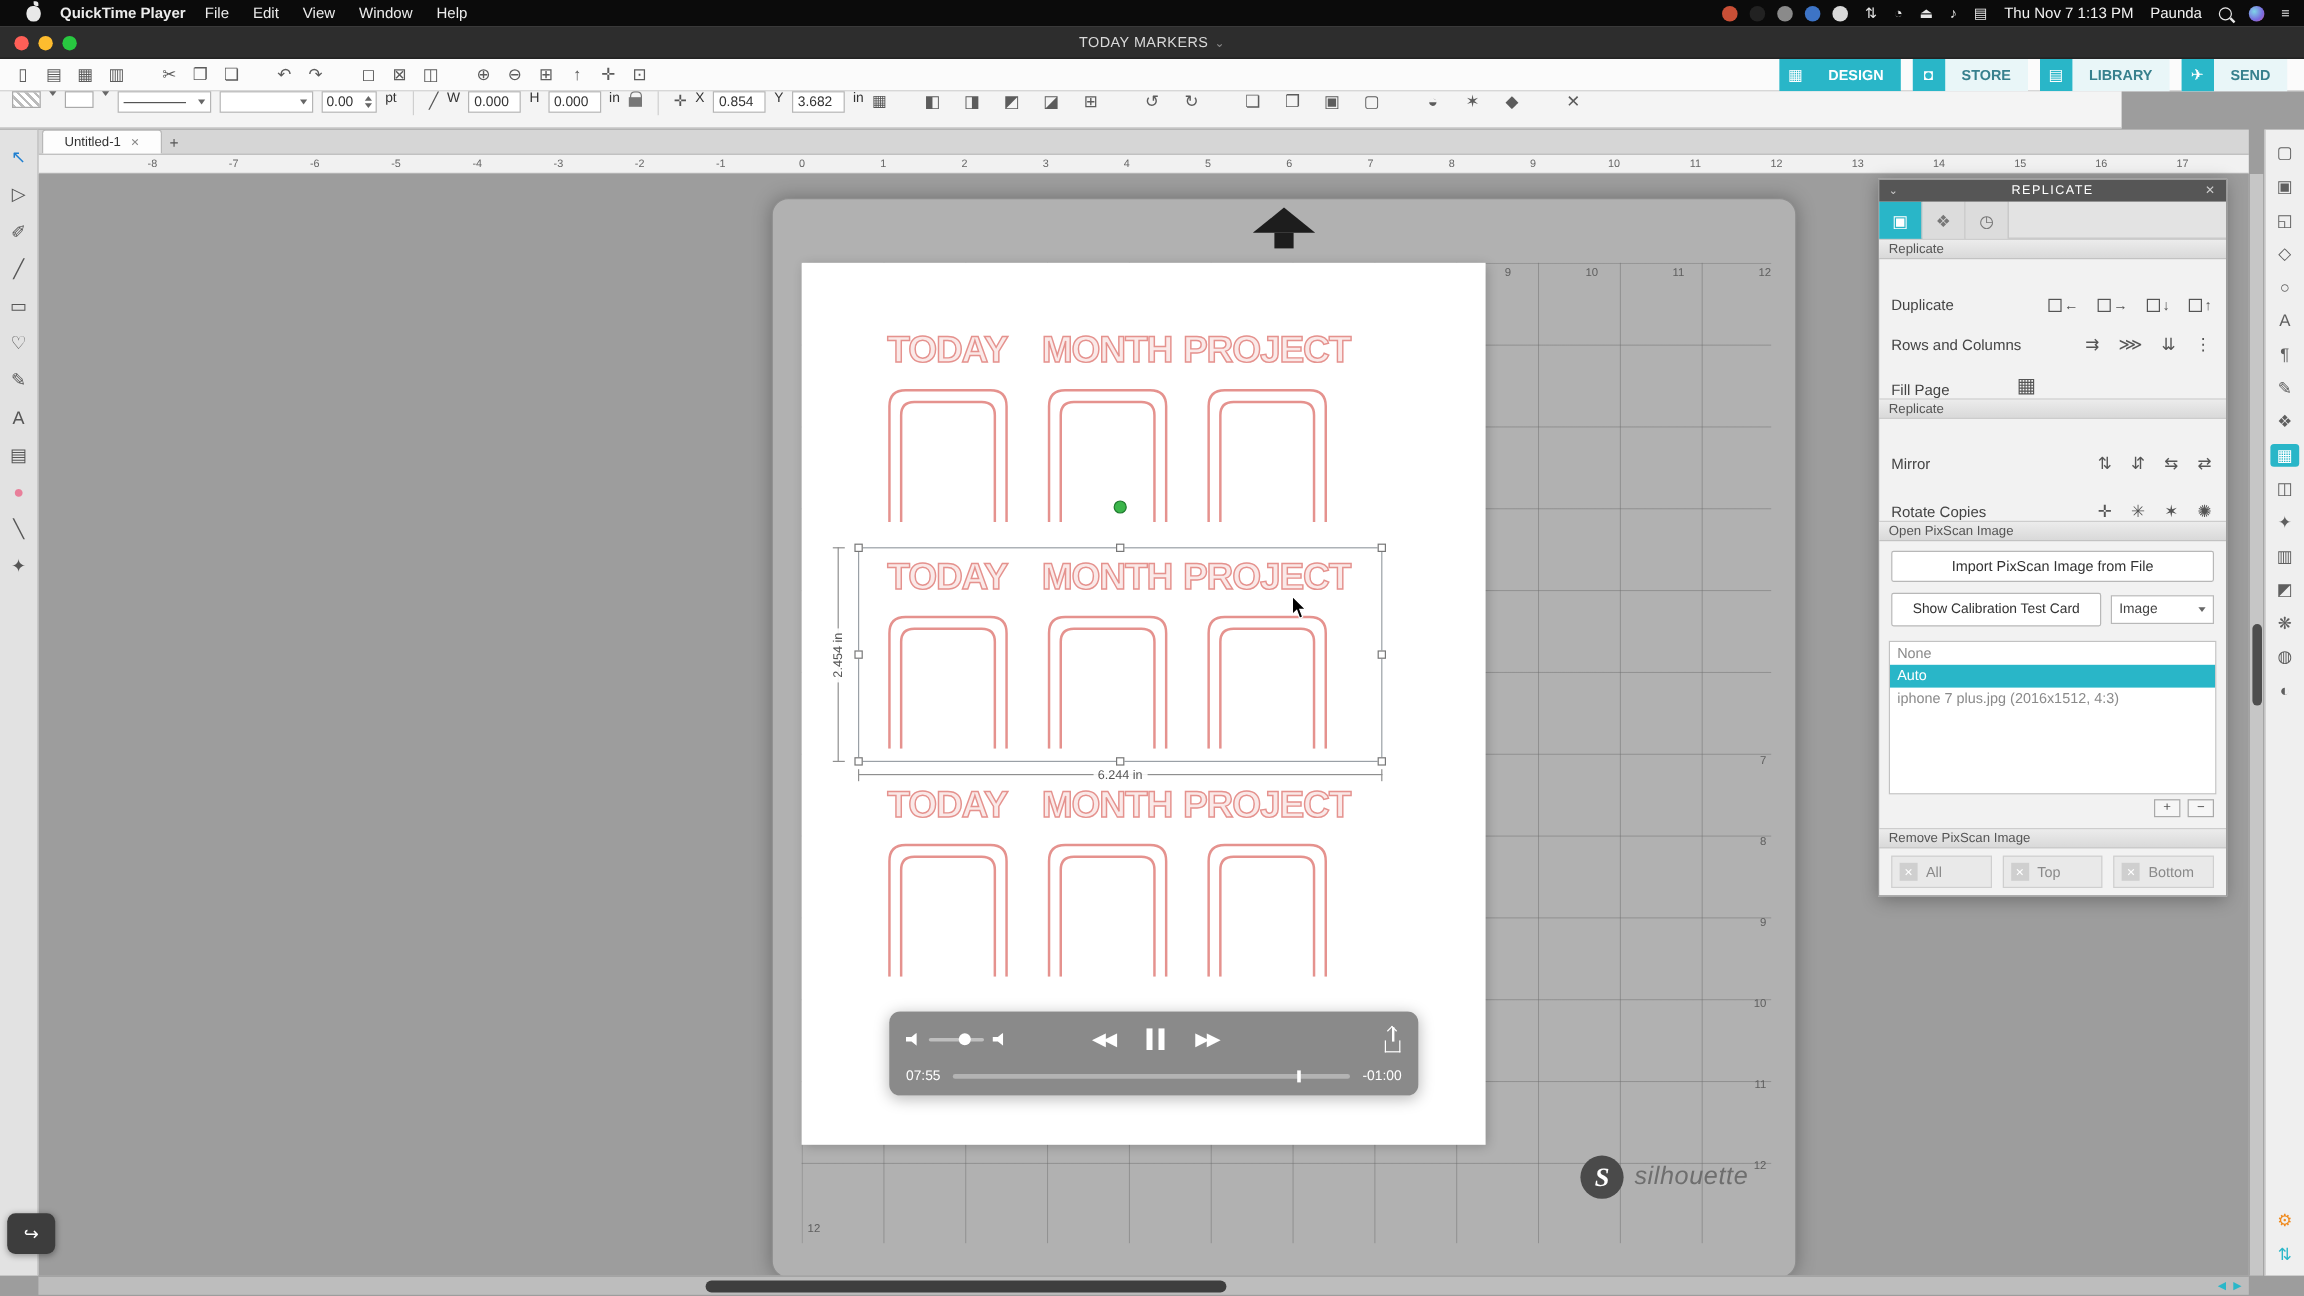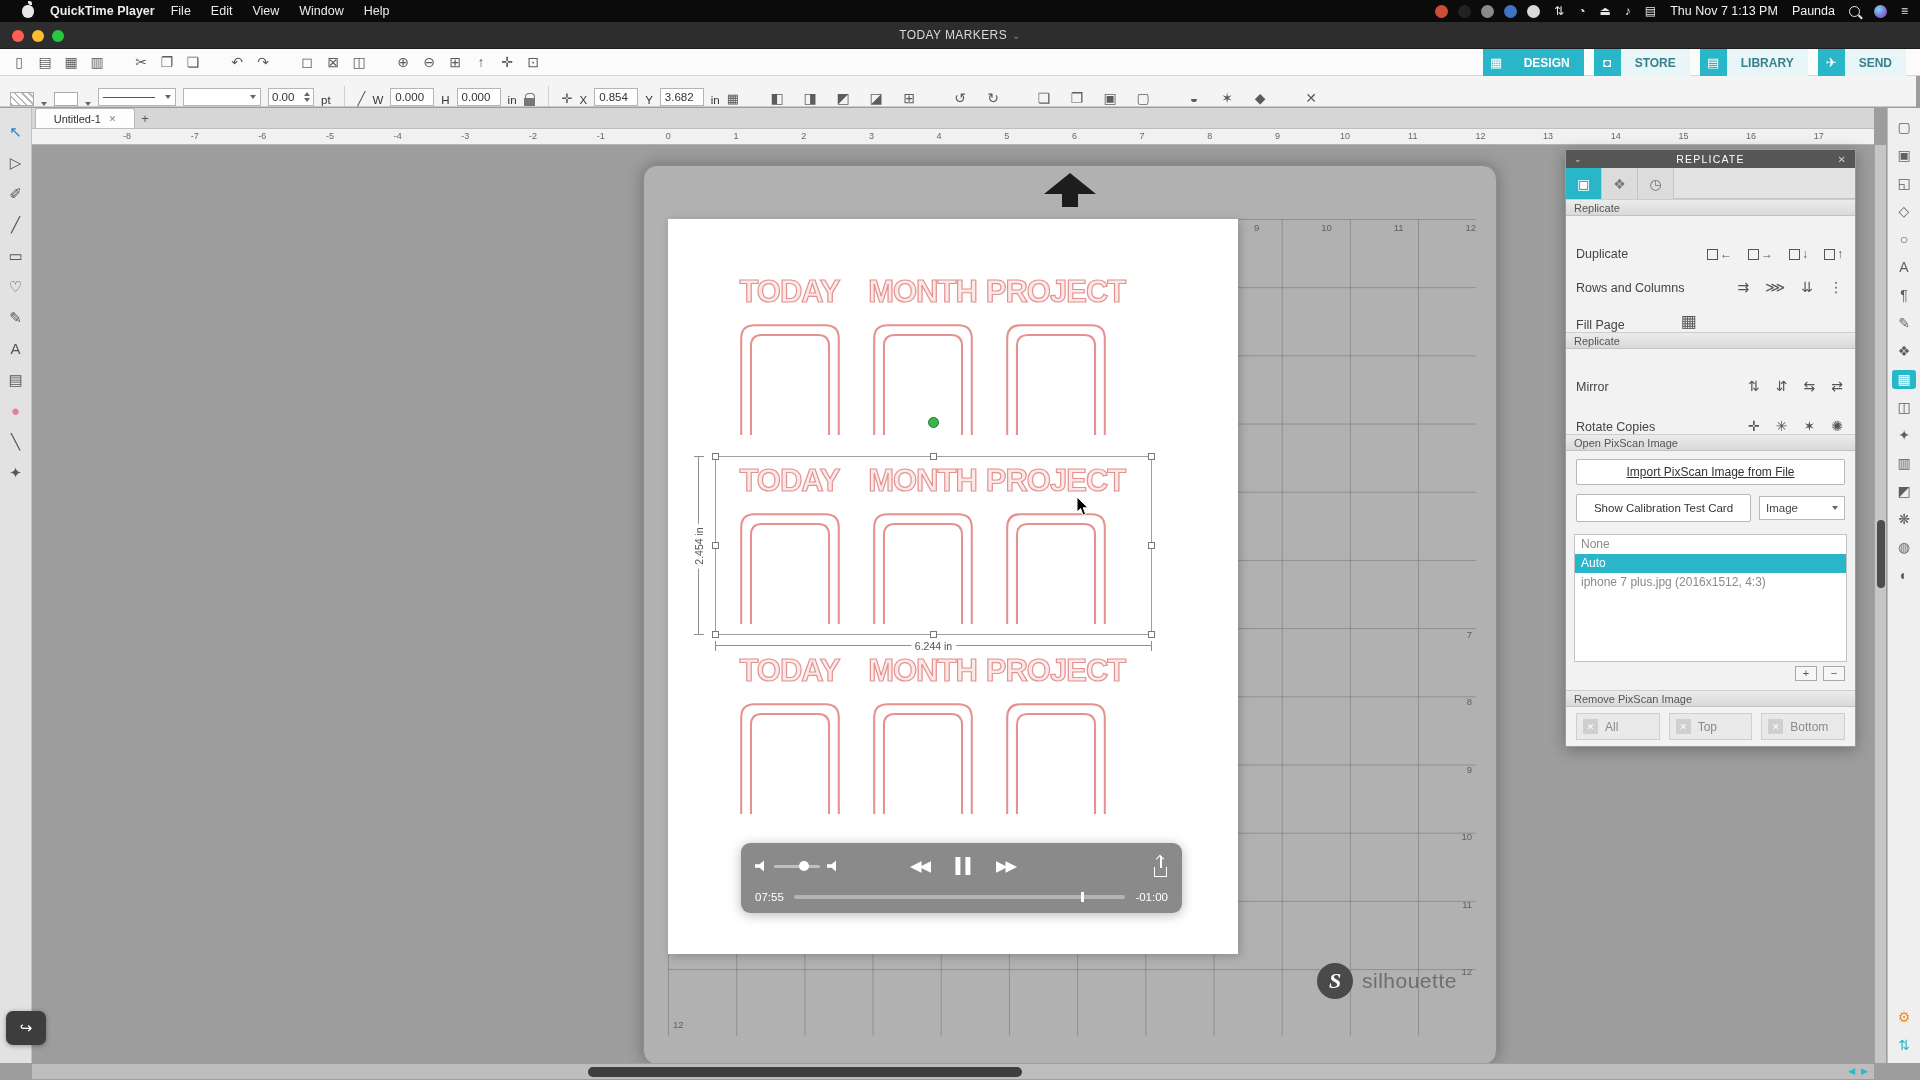--- a/index.html
+++ b/index.html
@@ -45,22 +45,22 @@
   .tb-icon.sep { margin-left:18px; }
   .apptabs { position:absolute; right:14px; top:0; display:flex; height:27px; gap:10px; }
   .apptab { display:flex; align-items:center; height:27px; background:#e9f6f8; cursor:default; }
   .apptab .at-ic { width:27px; height:27px; background:#29b6c8; color:#fff; font-size:13px;
     display:flex; align-items:center; justify-content:center; }
   .apptab .at-lb { padding:0 14px; font-size:12px; font-weight:bold; color:#37808d; }
   .apptab.active { background:#29b6c8; }
   .apptab.active .at-lb { color:#fff; }
 
   
-  #toolbar2 { position:absolute; left:0; top:27px; width:1916px; height:31px; background:#f4f4f4;
-    border-bottom:1px solid #c9c9c9; display:flex; align-items:flex-end; gap:7px;
+  #toolbar2 { position:absolute; left:0; top:27px; width:1768px; height:31px; background:#f4f4f4;
+    border-bottom:1px solid #c9c9c9; display:flex; align-items:flex-start; gap:7px;
     padding-left:10px; font-size:11.5px; color:#333; z-index:20; }
   .caret { width:0; height:0; border-left:3.5px solid transparent; border-right:3.5px solid transparent;
     border-top:4.5px solid #666; }
   .swatch { width:24px; height:14px; border:1px solid #aaa; background:#fff; }
   .swatch.hatch { background:repeating-linear-gradient(45deg,#bbb 0 2px,#fff 2px 5px); }
   .dd { width:78px; height:18px; border:1px solid #b5b5b5; background:#fff; display:flex;
     align-items:center; justify-content:space-between; padding:0 4px; }
   .dd .line { width:52px; height:1px; background:#555; }
   .numbox { width:46px; height:18px; border:1px solid #b5b5b5; background:#fff; display:flex;
     align-items:center; justify-content:space-between; padding:0 3px; }
@@ -150,21 +150,21 @@
   .h-dim::before, .h-dim::after { content:""; position:absolute; top:-5px; width:1px; height:10px; background:#8f8f8f; }
   .h-dim::before { left:0; } .h-dim::after { right:0; }
   .h-dim .dim-label { position:absolute; left:50%; top:0; transform:translate(-50%,-50%);
     font-size:10.5px; color:#555; background:rgba(255,255,255,.9); padding:0 4px; white-space:nowrap; }
 
   
   #logo { position:absolute; left:1285px; top:818px; display:flex; align-items:center; }
   .logo-circle { width:36px; height:36px; border-radius:50%; background:#4a4a4a; color:#fff;
     font-family:"Liberation Serif", serif; font-style:italic; font-weight:bold; font-size:22px;
     display:flex; align-items:center; justify-content:center; }
-  .logo-text { margin-left:9px; font-size:21px; color:#6e6e6e; letter-spacing:.5px; }
+  .logo-text { margin-left:9px; font-size:21px; color:#6e6e6e; letter-spacing:.5px;font-style:italic; }
 
   
   #qtc { position:absolute; left:741px; top:794px; width:441px; height:70px;
     background:rgba(131,131,131,.94); border-radius:9px; box-shadow:0 2px 12px rgba(0,0,0,.28); z-index:70; }
   .qtc-top { position:absolute; left:14px; right:12px; top:8px; height:30px; display:flex; align-items:center; }
   .speaker { width:12px; height:11px; background:#fff;
     clip-path:polygon(0 33%,38% 33%,75% 0,75% 100%,38% 67%,0 67%); }
   .vol-track { width:46px; height:3px; background:rgba(255,255,255,.45); border-radius:2px;
     margin:0 7px; position:relative; }
   .vol-knob { position:absolute; left:55%; top:-3.5px; width:10px; height:10px; border-radius:50%; background:#fff; }
@@ -200,21 +200,21 @@
   .p-sec { height:17px; background:linear-gradient(#ececec,#d9d9d9); border-top:1px solid #cdcdcd;
     border-bottom:1px solid #c2c2c2; font-size:11px; color:#555; padding-left:8px; line-height:16px; }
   .p-row { display:flex; align-items:flex-end; padding:0 12px 0 10px; }
   .p-row .p-label { font-size:12.5px; color:#444; }
   .p-ic-group { margin-left:auto; display:flex; gap:16px; align-items:center; }
   .p-icon { font-size:14px; color:#555; display:inline-flex; align-items:center; gap:2px; }
   .p-sq { width:11px; height:11px; border:1.3px solid #555; display:inline-block; }
   .p-ar { font-size:12px; }
   .p-btn { background:#fff; border:1px solid #b8b8b8; border-radius:2px; font-size:12px; color:#333;
     display:flex; align-items:center; justify-content:center; }
-  .imp-btn { margin:8px 10px 0 10px; height:26px;text-decoration:underline; }
+  .imp-btn { margin:8px 10px 0 10px; height:26px; }
   .cal-row { display:flex; align-items:center; margin:9px 10px 0 10px; gap:8px; }
   .cal-btn { flex:1; height:28px; font-size:11.5px; }
   .paper-dd { width:86px; height:24px; background:#fff; border:1px solid #b8b8b8; display:flex;
     align-items:center; justify-content:space-between; padding:0 6px; font-size:11.5px; }
   .cam-list { position:absolute; left:8px; right:8px; top:384px; height:128px; background:#fff;
     border:1px solid #c2c2c2; overflow:hidden; }
   .cam-item { height:19px; line-height:19px; padding-left:6px; font-size:12px; color:#8a8a8a; }
   .cam-item.selected { background:#29b6c8; color:#fff; }
   .pm-row { position:absolute; right:10px; top:516px; display:flex; gap:6px; }
   .pm-btn { width:22px; height:15px; background:#f6f6f6; border:1px solid #a9a9a9; font-size:11px;

